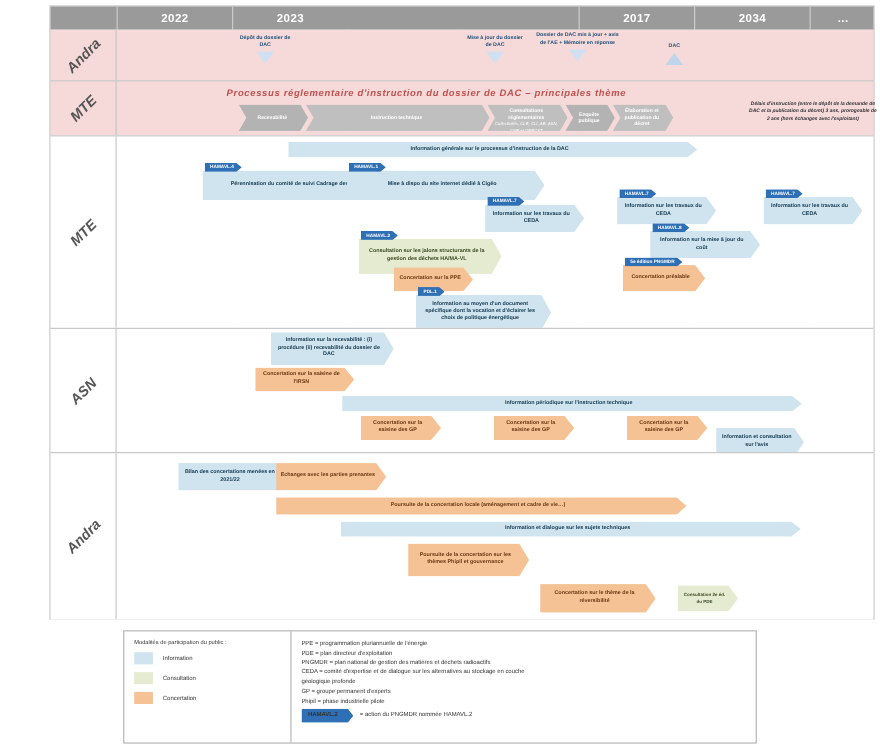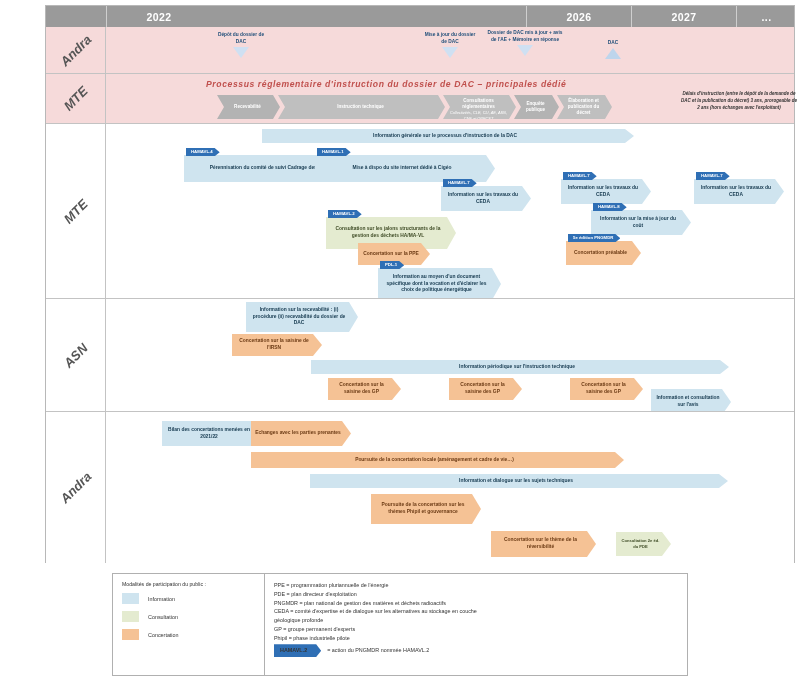--- a/index.html
+++ b/index.html
@@ -155,22 +155,23 @@
 </head>
 <body>
 
 <div id="root">
 
   <div class="frame">
 
     <div class="hdr-band">
       <div class="hdr-cell first" style="left:0;width:60px"></div>
       <div class="hdr-cell" style="left:60px;width:105px">2022</div>
-      <div class="hdr-cell" style="left:480px;width:105px">2026</div>
-      <div class="hdr-cell" style="left:585px;width:105px">2027</div>
+      <div class="hdr-cell" style="left:165px;width:105px">2023</div>
+      <div class="hdr-cell" style="left:480px;width:105px">2017</div>
+      <div class="hdr-cell" style="left:585px;width:105px">2034</div>
       <div class="hdr-cell" style="left:690px;width:60px">...</div>
     </div>
 
     <div class="vline" style="left:60px"></div>
     <div class="vline" style="left:165px"></div>
     <div class="vline" style="left:270px"></div>
     <div class="vline" style="left:375px"></div>
     <div class="vline" style="left:480px"></div>
     <div class="vline" style="left:585px"></div>
     <div class="vline" style="left:690px"></div>
@@ -203,21 +204,21 @@
 
       </div>
     </div>
 
     <div class="lane pink lane-sep" style="top:67px;height:50px">
       <div class="lane-label">
         <span>MTE</span>
       </div>
       <div class="lane-body">
 
-        <div class="proc-title" style="left:100px;top:5px">Processus réglementaire d'instruction du dossier de DAC – principales dédié</div>
+        <div class="proc-title" style="left:100px;top:5px">Processus réglementaire d'instruction du dossier de DAC – principales thème</div>
 
         <div class="chev" style="left:111px;top:21px;width:63px;height:24px">
           <span>Recevabilité</span>
         </div>
 
         <div class="chev light" style="left:172px;top:21px;width:167px;height:24px">
           <span>Instruction technique</span>
         </div>
 
         <div class="chev light" style="left:337px;top:21px;width:73px;height:24px;display:block;padding-top:3px">

